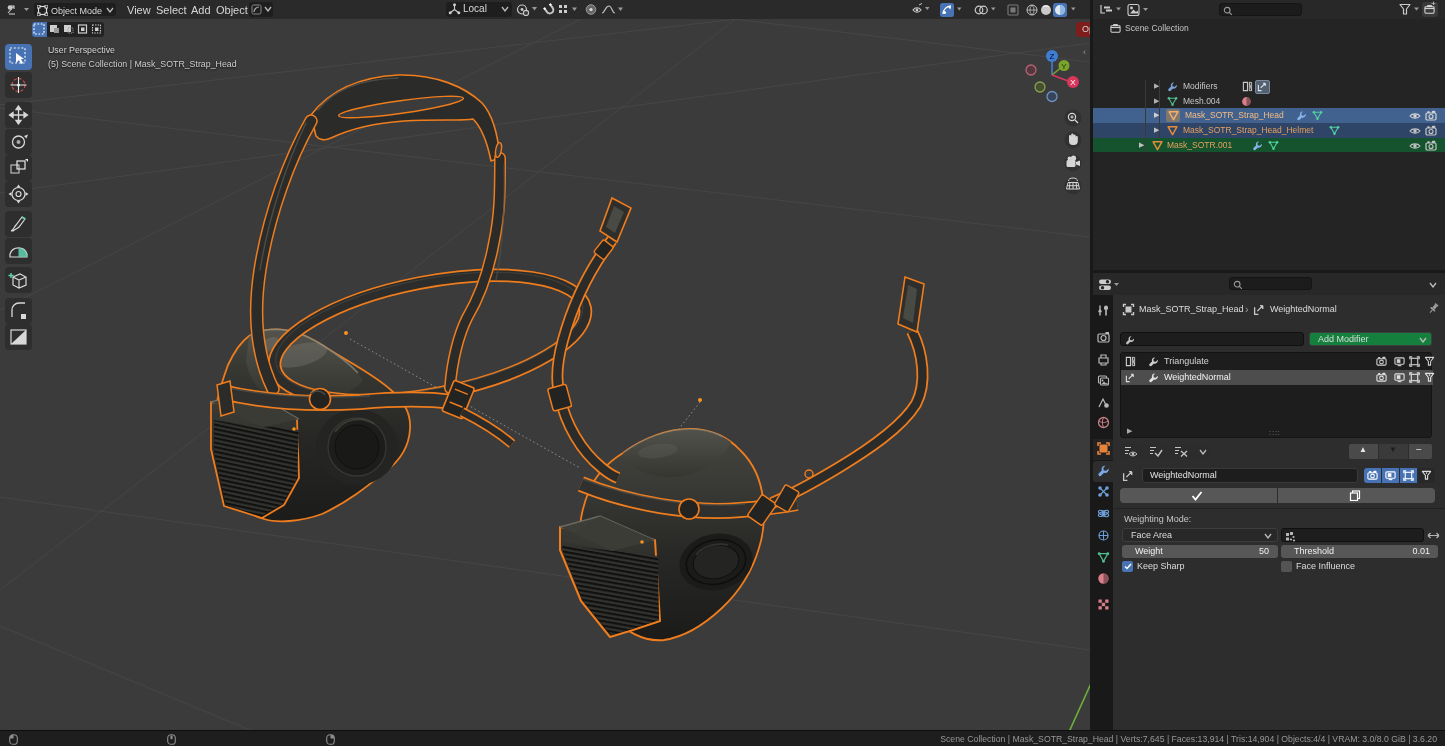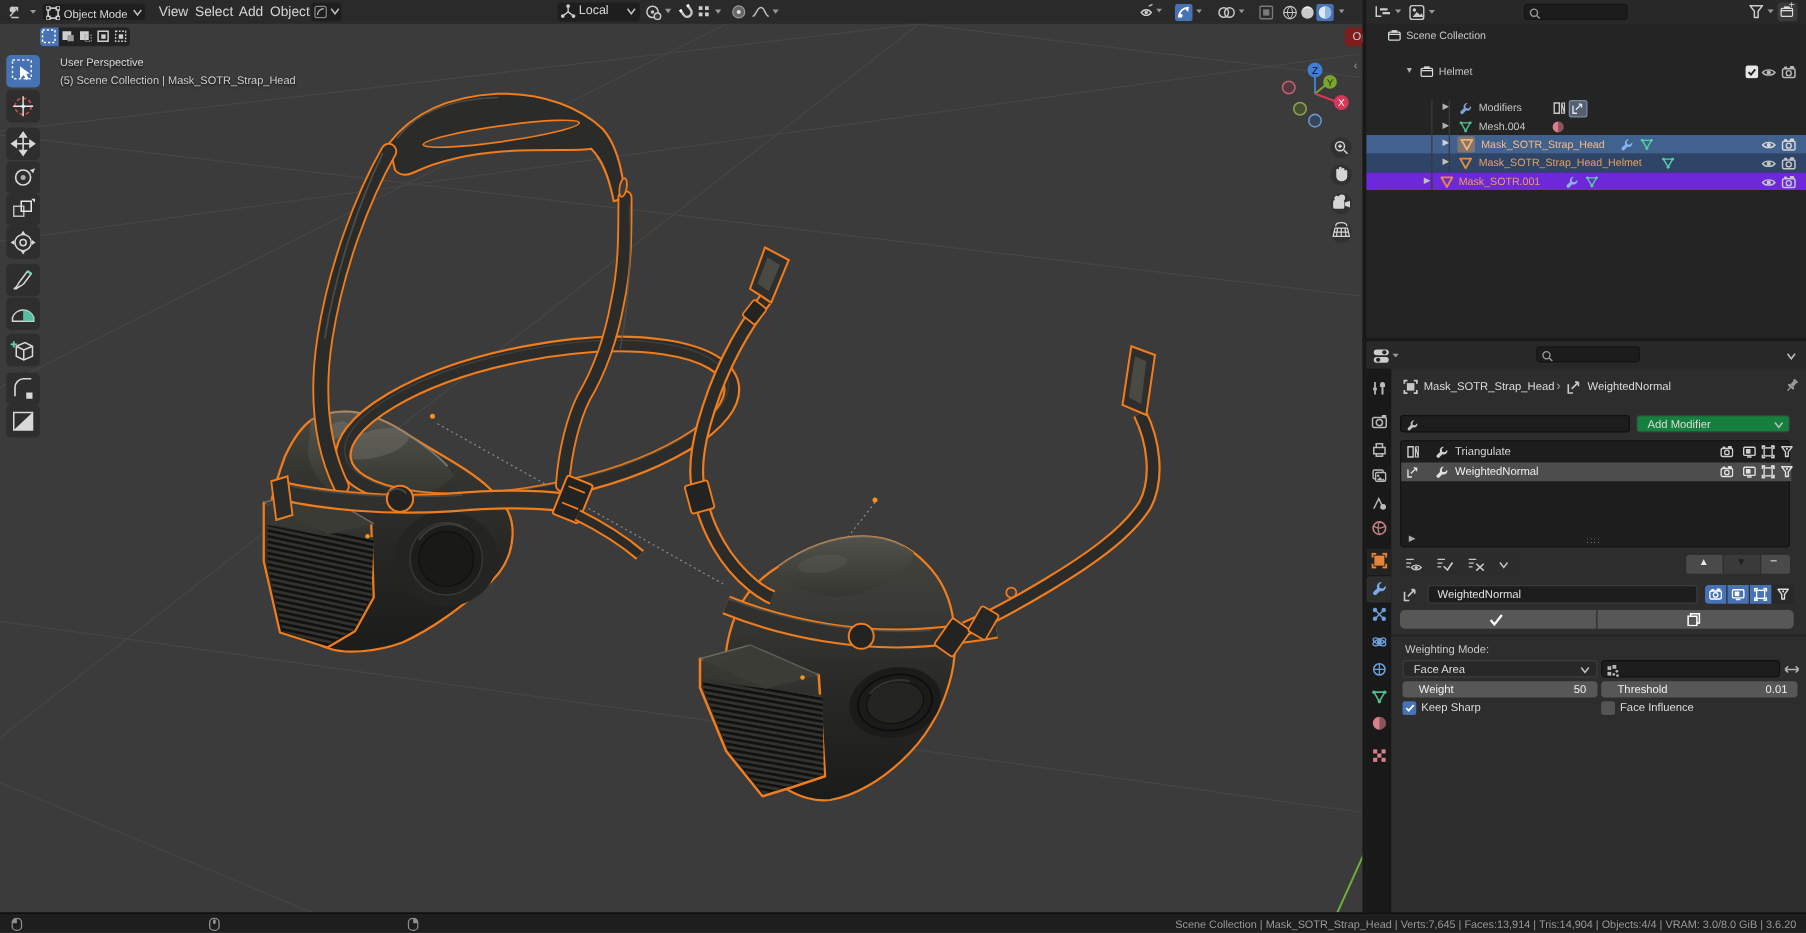--- a/index.html
+++ b/index.html
@@ -510,36 +510,20 @@
         </svg>
         <span class="abs" style="left:9px;top:-3px;color:#ddd;font-size:8px">+</span>
       </div>
 
 <div class="row" style="top:20.7px;left:0">
   <svg class="abs" style="left:17px;top:2px;color:#d8d8d8" width="11" height="11">
           <use href="#i-coll"></use>
         </svg>
   <span class="abs" style="left:32px">Scene Collection</span>
 </div>
-<div class="row" style="top:49.9px;left:0">
-  <span class="abs" style="left:31px;top:0;color:#b0b0b0;font-size:7px">▼</span>
-  <svg class="abs" style="left:43px;top:2px;color:#d8d8d8" width="11" height="11">
-          <use href="#i-coll"></use>
-        </svg>
-  <span class="abs" style="left:58px">Helmet</span>
-  <svg class="abs" style="left:303px;top:2px" width="11" height="11">
-          <use href="#i-chk"></use>
-        </svg>
-  <svg class="abs" style="left:316px;top:2px;color:#b8b8b8" width="12" height="12">
-          <use href="#i-eye"></use>
-        </svg>
-  <svg class="abs" style="left:332px;top:2px;color:#b8b8b8" width="12" height="12">
-          <use href="#i-cam"></use>
-        </svg>
-</div>
 <div class="row" style="top:79.2px;left:0">
   <span class="abs" style="left:61px;top:0;color:#b0b0b0;font-size:7px">▶</span>
   <svg class="abs" style="left:74px;top:2px;color:#7aa0d8" width="11" height="11">
           <use href="#i-wr"></use>
         </svg>
   <span class="abs" style="left:90px">Modifiers</span>
   <svg class="abs" style="left:149px;top:2px;color:#c8c8c8" width="11" height="11">
           <use href="#i-tria"></use>
         </svg>
   <div class="abs" style="left:162px;top:0.5px;width:15px;height:14px;background:#55606e;border-radius:2px;border:1px solid #7a8aa0"></div>
@@ -586,21 +570,21 @@
   <svg class="abs" style="left:236px;top:2px;color:#52d0a0" width="11" height="11">
           <use href="#i-mesh"></use>
         </svg>
   <svg class="abs" style="left:316px;top:2px;color:#c5c5c5" width="12" height="12">
           <use href="#i-eye"></use>
         </svg>
   <svg class="abs" style="left:332px;top:2px;color:#c5c5c5" width="12" height="12">
           <use href="#i-cam"></use>
         </svg>
 </div>
-<div class="row" style="top:137.7px;left:0;background:#6d28d9">
+<div class="row" style="top:137.7px;left:0;background:#14532d">
   <span class="abs" style="left:46px;top:0;color:#c0c0c0;font-size:7px">▶</span>
   <svg class="abs" style="left:59px;top:2px;color:#e58c3c" width="11" height="11">
           <use href="#i-otri"></use>
         </svg>
   <span class="abs" style="left:74px;color:#e8a05c">Mask_SOTR.001</span>
   <svg class="abs" style="left:159px;top:2px;color:#86b3ec" width="11" height="11">
           <use href="#i-wr"></use>
         </svg>
   <svg class="abs" style="left:175px;top:2px;color:#52d0a0" width="11" height="11">
           <use href="#i-mesh"></use>

